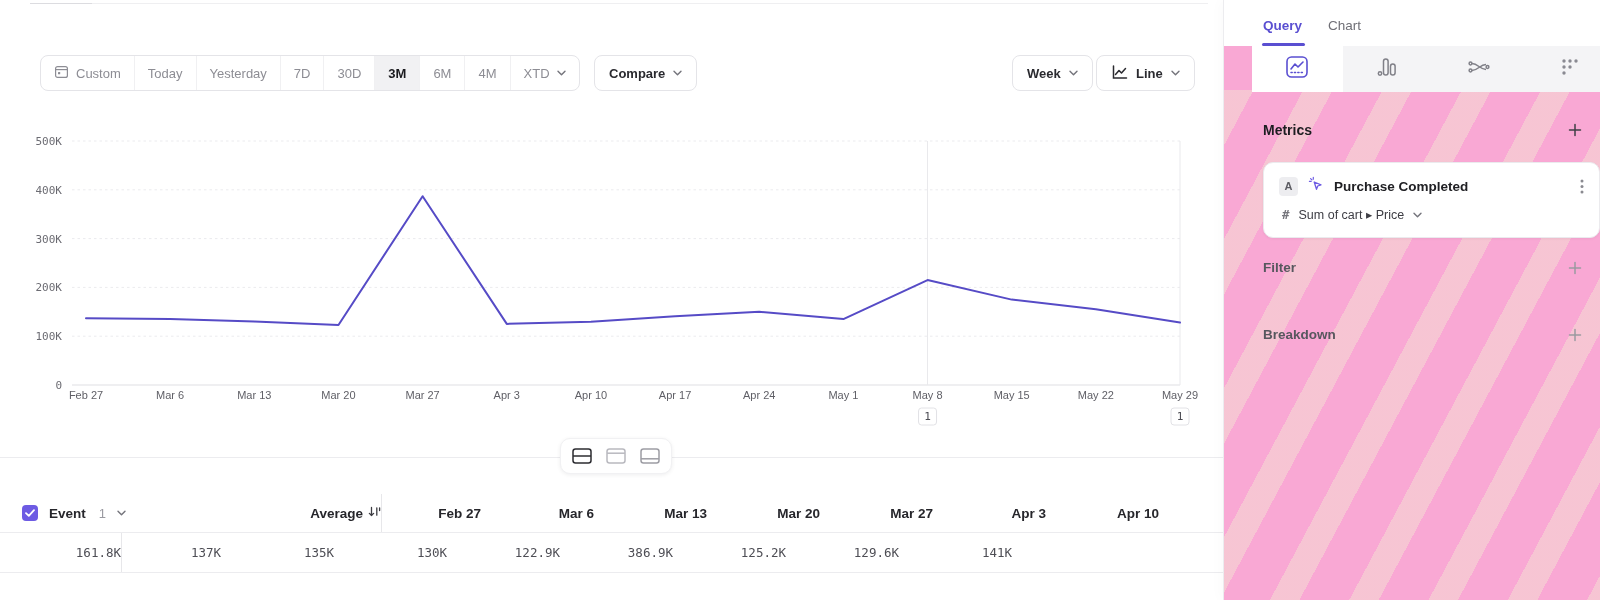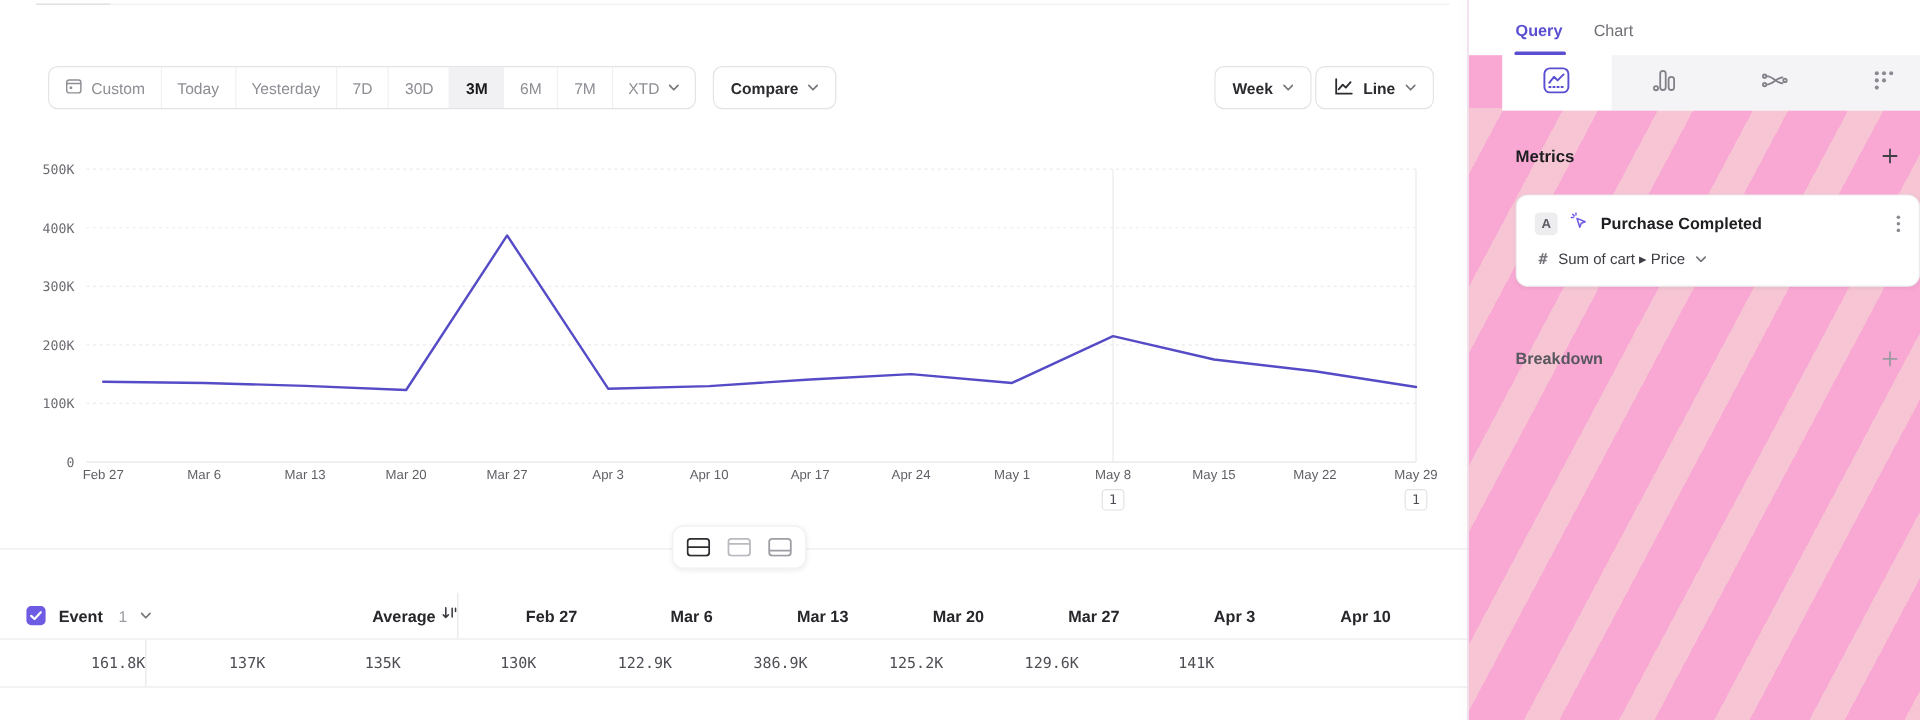--- a/index.html
+++ b/index.html
@@ -111,21 +111,21 @@
     <div class="range-item">
         <span>30D</span>
       </div>
     <div class="range-item active">
         <span>3M</span>
       </div>
     <div class="range-item">
         <span>6M</span>
       </div>
     <div class="range-item">
-        <span>7M</span>
+        <span>4M</span>
       </div>
     <div class="range-item">
       <span>XTD</span>
       <span class="chev">
         <svg width="9" height="6" viewBox="0 0 9 6">
             <polyline points="1,1.2 4.5,4.8 8,1.2" fill="none" stroke="currentColor" stroke-width="1.4" stroke-linecap="round" stroke-linejoin="round"></polyline>
           </svg>
       </span>
     </div>
   </div>
@@ -359,20 +359,28 @@
         <span class="mc-hash">#</span>
         <span class="mc-sub">Sum of cart ▸ Price</span>
         <span class="chev">
           <svg width="9" height="6" viewBox="0 0 9 6">
               <polyline points="1,1.2 4.5,4.8 8,1.2" fill="none" stroke="currentColor" stroke-width="1.4" stroke-linecap="round" stroke-linejoin="round"></polyline>
             </svg>
         </span>
       </div>
     </div>
 
+    <div class="sb-row">
+      <span class="sb-row-label">Filter</span>
+      <span class="icon-btn">
+        <svg width="14" height="14" viewBox="0 0 14 14" stroke="#9a9aa0" stroke-width="1.5" stroke-linecap="round">
+            <path d="M7 1.5v11M1.5 7h11"></path>
+          </svg>
+      </span>
+    </div>
 
     <div class="sb-row breakdown">
       <span class="sb-row-label">Breakdown</span>
       <span class="icon-btn">
         <svg width="14" height="14" viewBox="0 0 14 14" stroke="#9a9aa0" stroke-width="1.5" stroke-linecap="round">
             <path d="M7 1.5v11M1.5 7h11"></path>
           </svg>
       </span>
     </div>
   </div>

